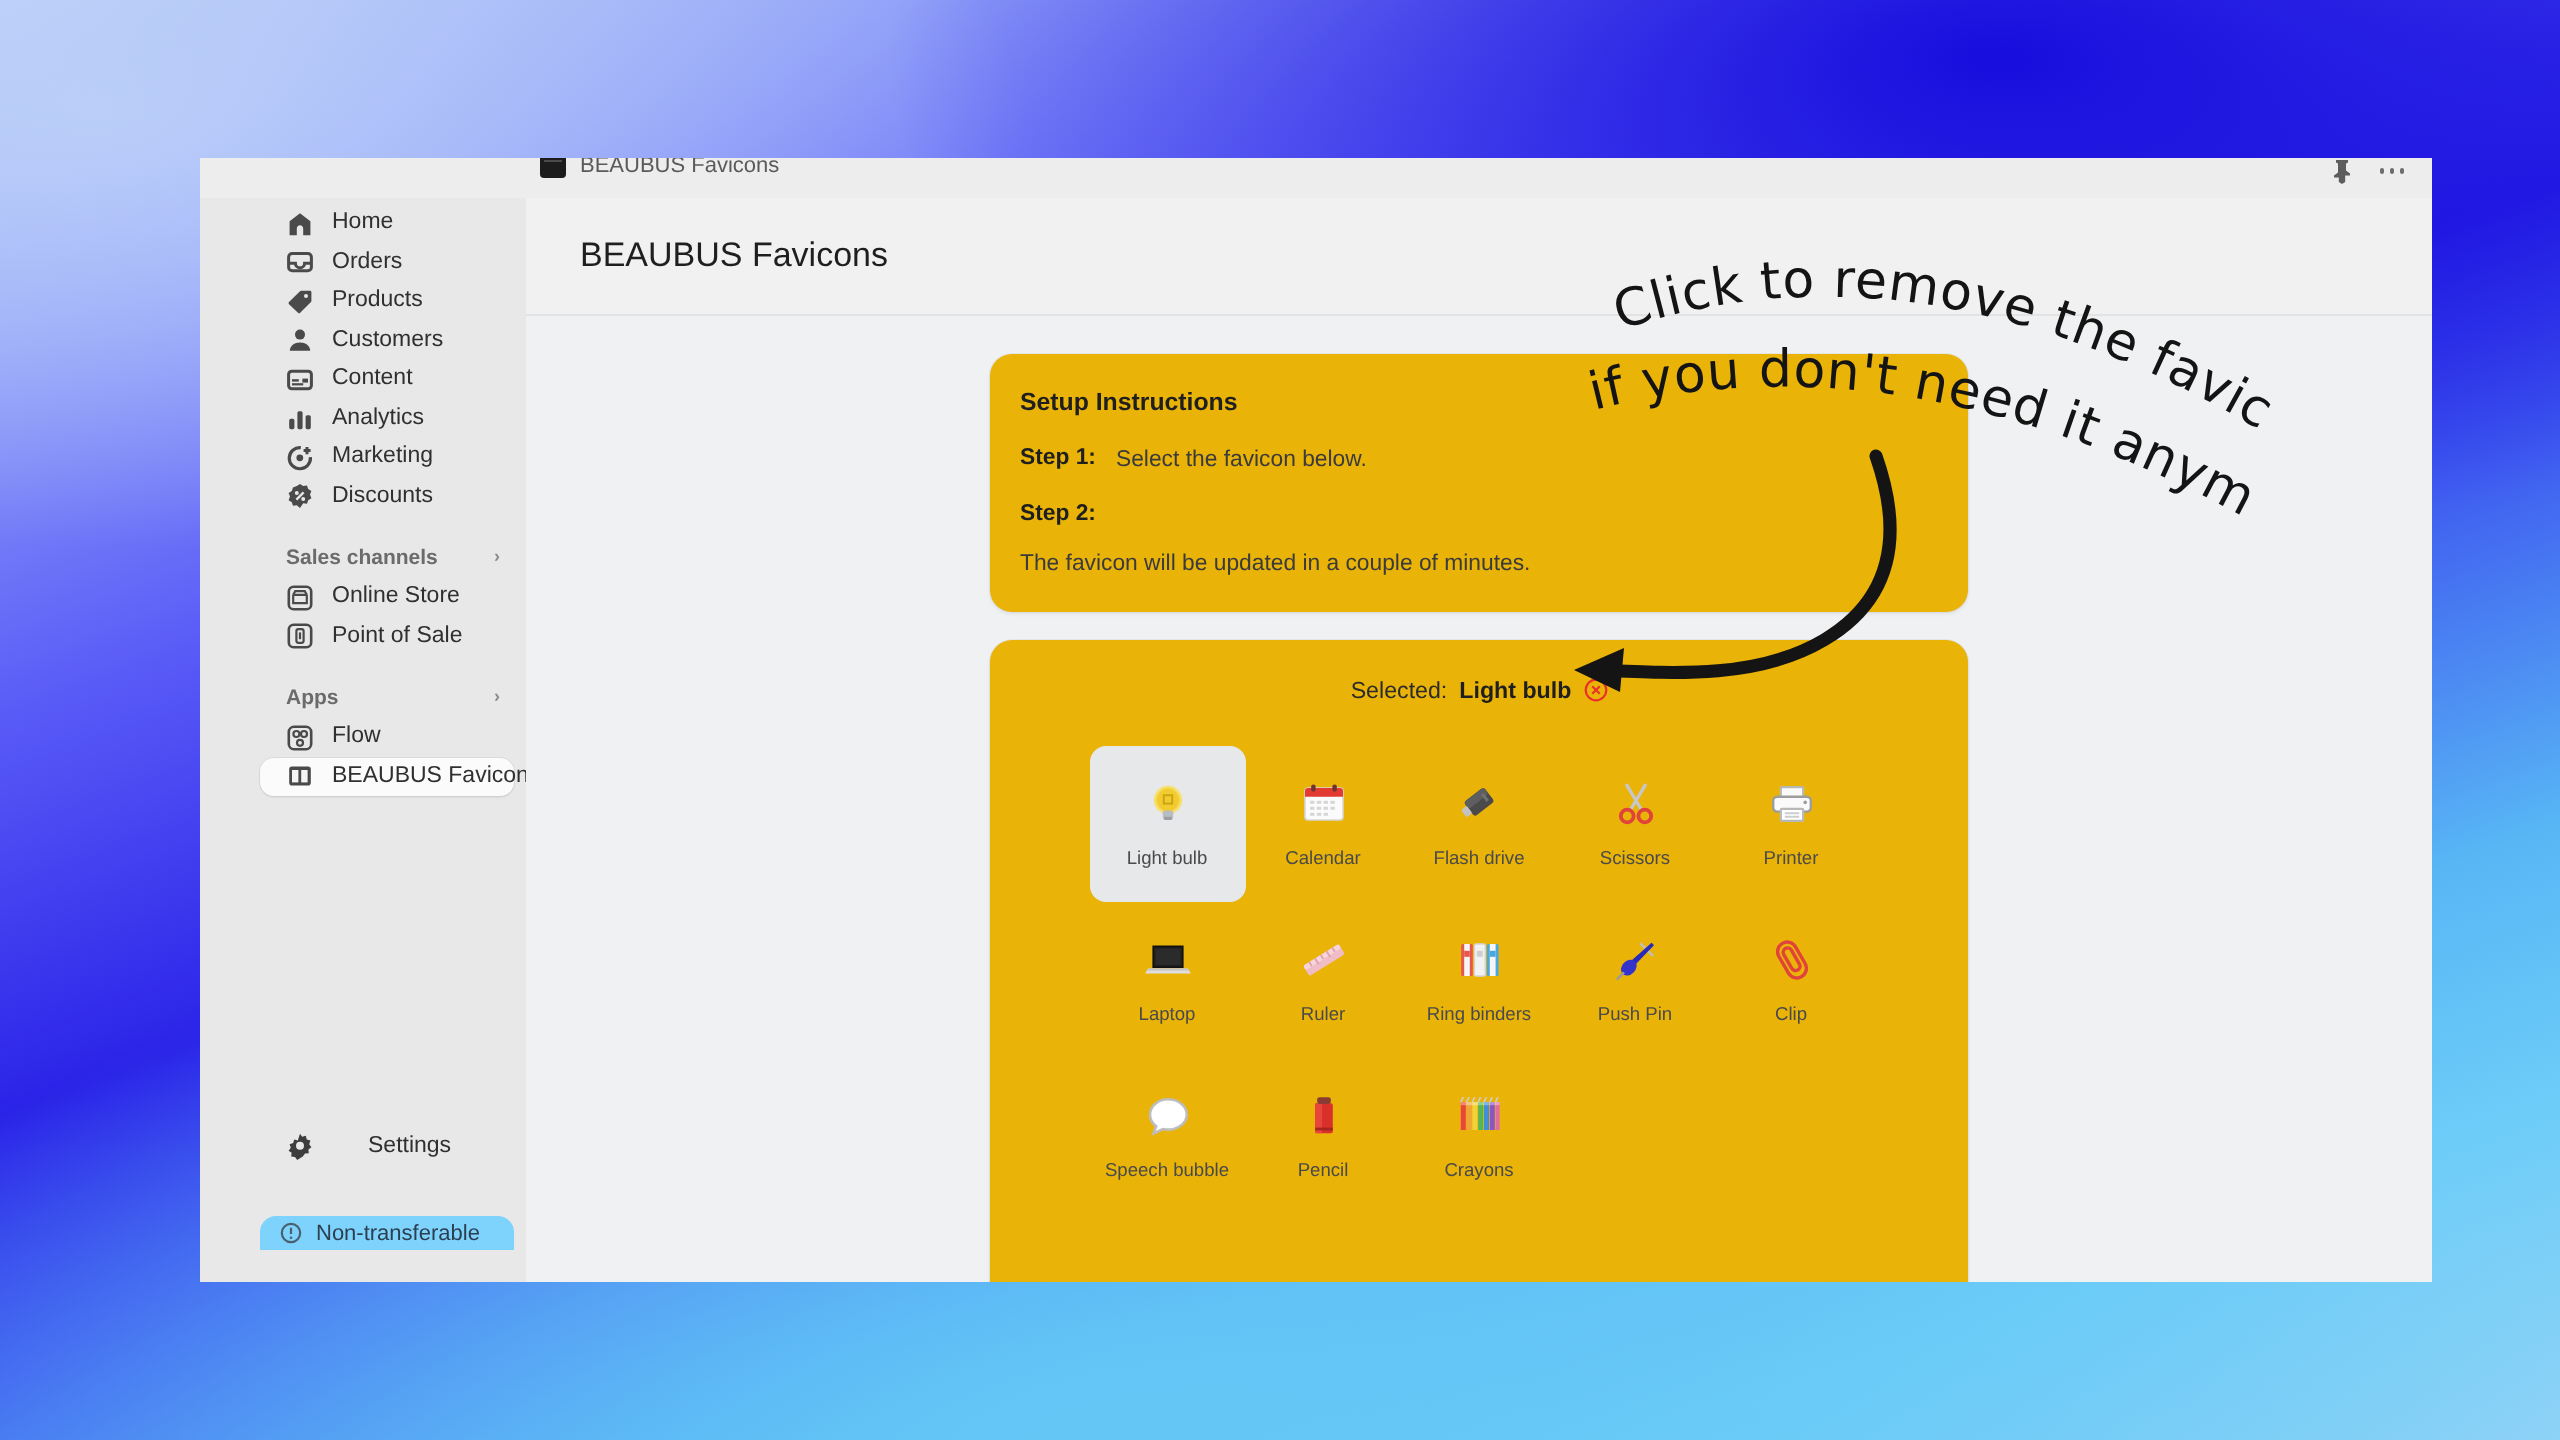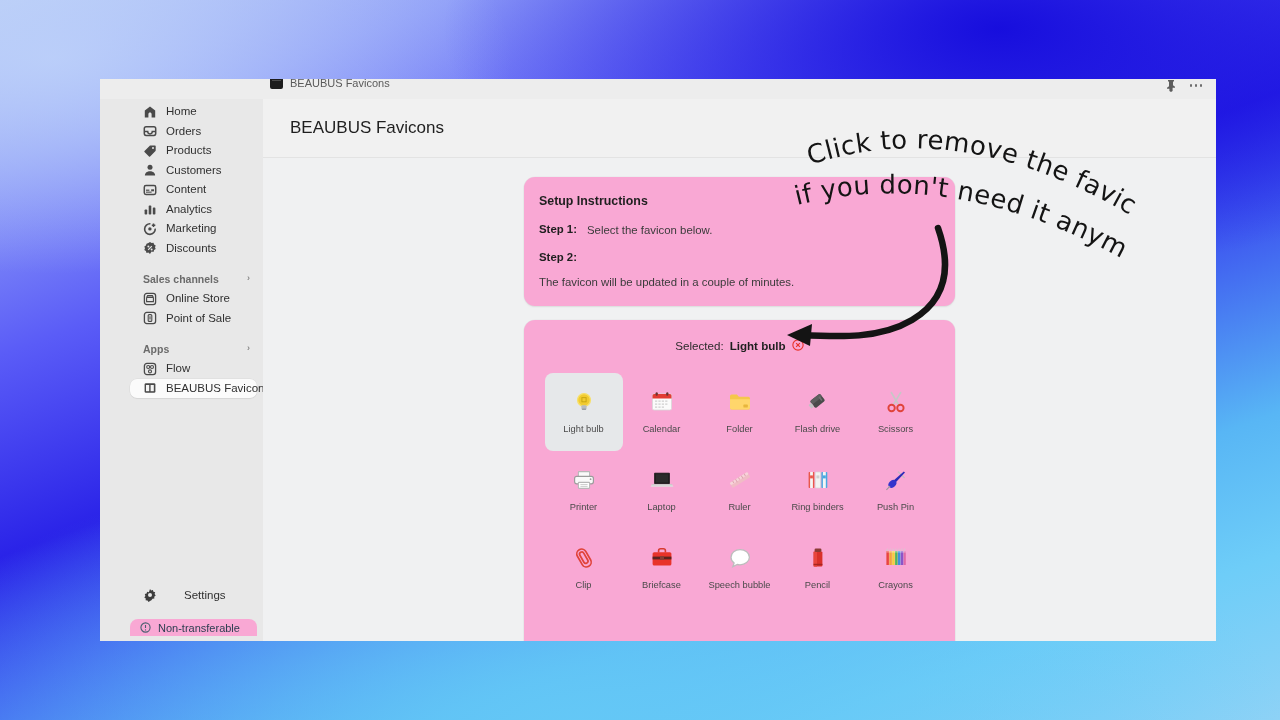--- a/index.html
+++ b/index.html
@@ -147,22 +147,22 @@
   .chev {
     font-size: 9px;
     color: #8a8a8a;
     line-height: 1;
   }
   .spacer { flex: 1 1 auto; }
 
   .settings-row { margin-bottom: 9px; gap: 27px; }
 
   .badge-banner {
-    margin: 5px 6px;
-    background: #f9a8d4;
+    margin: 16px 6px;
+    background: #7dd3fc;
     border-radius: 8px 8px 0 0;
     height: 17px;
     display: flex;
     align-items: center;
     gap: 7px;
     padding: 0 10px;
     font-size: 11px;
     color: #2c3e50;
     overflow: hidden;
   }
@@ -188,24 +188,24 @@
   .page-title { font-size: 17px; color: #1f1f1f; font-weight: 400; }
 
   .scroll-area {
     flex: 1 1 auto;
     position: relative;
     overflow: hidden;
     padding-top: 19px;
   }
 
   .card {
-    background: #f9a8d4;
+    background: #eab308;
     border-radius: 11px;
     box-shadow: 0 1px 2px rgba(0,0,0,0.07), 0 0 0 0.5px rgba(0,0,0,0.04);
-    width: 431px;
+    width: 489px;
     margin: 0 auto;
   }
 
   
   #setup-card { padding: 17px 20px 18px 15px; }
   .setup-title {
     font-size: 12.4px;
     font-weight: 700;
     color: #1f1f1f;
     margin-bottom: 15px;
@@ -531,30 +531,20 @@
                       <rect x="15.2" y="13.4" width="2.2" height="1.5"></rect>
                       <rect x="5" y="16.4" width="2.2" height="1.5"></rect>
                       <rect x="8.4" y="16.4" width="2.2" height="1.5"></rect>
                       <rect x="11.8" y="16.4" width="2.2" height="1.5"></rect>
                     </g>
                   </svg>
               </span>
               <span class="tile-label">Calendar</span>
             </div>
 
-            <div class="tile">
-              <span class="tile-ico">
-                <svg width="24" height="24" viewBox="0 0 24 24">
-                    <path d="M2 6.2a1.6 1.6 0 0 1 1.6-1.6h5.3l2 2.2h9.5a1.6 1.6 0 0 1 1.6 1.6v9.4a1.6 1.6 0 0 1-1.6 1.6H3.6A1.6 1.6 0 0 1 2 17.8z" fill="#f5c74c"></path>
-                    <path d="M2 9.2h20v8.6a1.6 1.6 0 0 1-1.6 1.6H3.6A1.6 1.6 0 0 1 2 17.8z" fill="#ffd66b"></path>
-                    <rect x="15.4" y="14.6" width="4.4" height="3" rx="0.6" fill="#e8b63c"></rect>
-                  </svg>
-              </span>
-              <span class="tile-label">Folder</span>
-            </div>
 
             <div class="tile">
               <span class="tile-ico">
                 <svg width="24" height="24" viewBox="0 0 24 24">
                     <g transform="rotate(-38 12 12)">
                       <rect x="6" y="6.4" width="12.6" height="9" rx="1.6" fill="#4a4a4a"></rect>
                       <rect x="6" y="6.4" width="12.6" height="4.2" rx="1.6" fill="#5e5e5e"></rect>
                       <rect x="2.6" y="8.6" width="3.6" height="4.6" rx="0.8" fill="#c2c2c2"></rect>
                       <rect x="15.2" y="8.6" width="1.6" height="4.6" fill="#707070"></rect>
                     </g>
@@ -647,31 +637,20 @@
                 <svg width="24" height="24" viewBox="0 0 24 24">
                     <g transform="rotate(-30 12 12)">
                       <rect x="7.2" y="2.4" width="9.6" height="19.2" rx="4.8" fill="none" stroke="#e0433a" stroke-width="1.7"></rect>
                       <rect x="9.8" y="5.4" width="4.4" height="12.4" rx="2.2" fill="none" stroke="#e0433a" stroke-width="1.7"></rect>
                     </g>
                   </svg>
               </span>
               <span class="tile-label">Clip</span>
             </div>
 
-            <div class="tile">
-              <span class="tile-ico">
-                <svg width="24" height="24" viewBox="0 0 24 24">
-                    <path d="M8.6 6.4V4.8a2 2 0 0 1 2-2h2.8a2 2 0 0 1 2 2v1.6" fill="none" stroke="#d83a30" stroke-width="1.6"></path>
-                    <rect x="2.6" y="6.2" width="18.8" height="13.4" rx="1.6" fill="#e8332a"></rect>
-                    <rect x="2.6" y="10.6" width="18.8" height="2.8" fill="#5a2420"></rect>
-                    <rect x="10" y="10" width="4" height="4" rx="0.6" fill="#8a3b34"></rect>
-                  </svg>
-              </span>
-              <span class="tile-label">Briefcase</span>
-            </div>
 
             <div class="tile">
               <span class="tile-ico">
                 <svg width="24" height="24" viewBox="0 0 24 24">
                     <path d="M12 3.6c5.2 0 9.4 3.4 9.4 7.6 0 4.2-4.2 7.6-9.4 7.6a12 12 0 0 1-2.6-.3l-4.6 2.2 1.3-3.6c-1.9-1.4-3.1-3.4-3.1-5.9 0-4.2 4.2-7.6 9-7.6z" fill="#fff" stroke="#bdbdbd" stroke-width="1.3"></path>
                   </svg>
               </span>
               <span class="tile-label">Speech bubble</span>
             </div>
 

